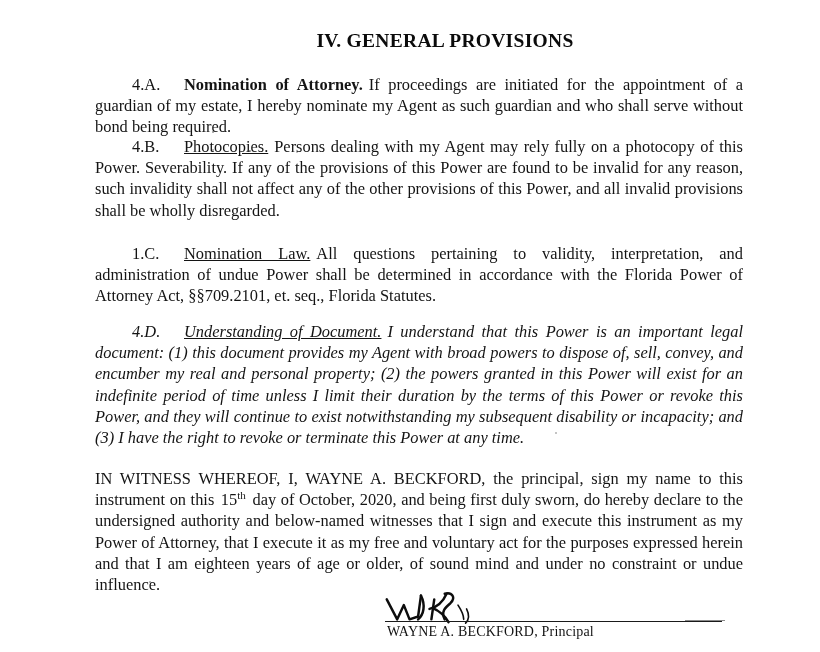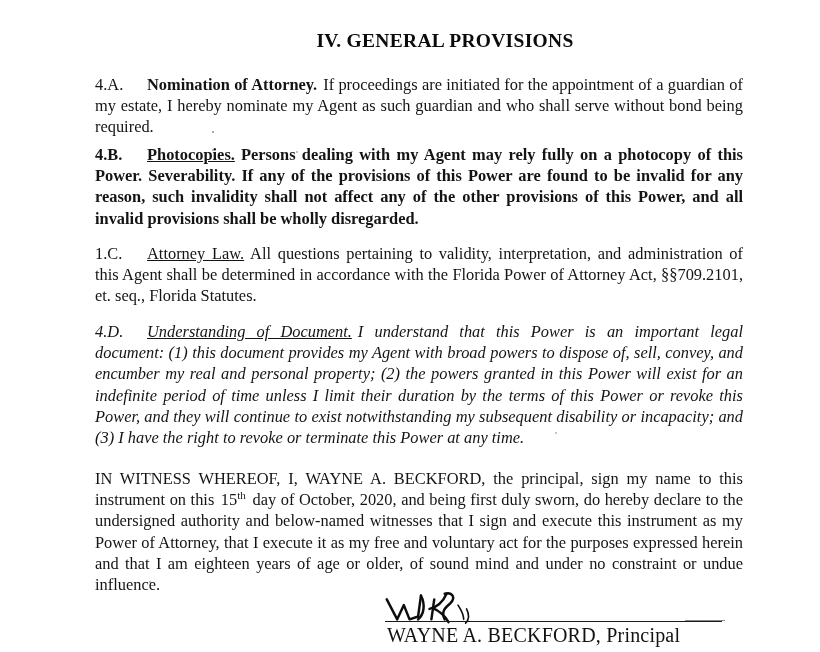--- a/index.html
+++ b/index.html
@@ -32,28 +32,29 @@
     position: absolute;
     left: 95px;
     width: 648px;
     text-align: justify;
     text-justify: inter-word;
     font-size: 16.4px;
     line-height: 21.2px;
     color: #141414;
   }
   .p-4a { top: 74px; }
-  .p-4b { top: 144px; font-weight: bold; }
+  .p-4b { top: 136px; }
   .p-4c { top: 243px; }
   .p-4d { top: 321px; font-style: italic; }
   .p-witness { top: 468px; }
 
   .clause-num {
     display: inline-block;
     min-width: 52px;
+    margin-left: 37px;
   }
   .clause-head-bold {
     font-weight: bold;
   }
   .clause-head-underline {
     text-decoration: underline;
   }
   .gap-after-head {
     display: inline-block;
     width: 6px;
@@ -96,21 +97,21 @@
     left: 300px;
     top: 32px;
     width: 40px;
     height: 0;
     border-top: 1.2px solid #8a8a8a;
   }
   .sig-name {
     position: absolute;
     left: 2px;
     top: 36px;
-    font-size: 20px;
+    font-size: 14px;
     letter-spacing: 0.2px;
     white-space: nowrap;
     color: #121212;
   }
 
   
   .speckle {
     position: absolute;
     background: #3a3a3a;
     border-radius: 50%;
@@ -125,21 +126,21 @@
 
   <div class="body-block p-4a">
     <span class="clause-num">4.A.</span><span class="clause-head-bold">Nomination of Attorney.</span><span class="gap-after-head"></span><span>If proceedings are initiated for the appointment of a guardian of my estate, I hereby nominate my Agent as such guardian and who shall serve without bond being required.</span>
   </div>
 
   <div class="body-block p-4b">
     <span class="clause-num">4.B.</span><span class="clause-head-underline">Photocopies.</span><span class="gap-after-head"></span><span>Persons dealing with my Agent may rely fully on a photocopy of this Power. Severability. If any of the provisions of this Power are found to be invalid for any reason, such invalidity shall not affect any of the other provisions of this Power, and all invalid provisions shall be wholly disregarded.</span>
   </div>
 
   <div class="body-block p-4c">
-    <span class="clause-num">1.C.</span><span class="clause-head-underline">Attorney Law.</span><span class="gap-after-head"></span><span>All questions pertaining to validity, interpretation, and administration of this Agent shall be determined in accordance with the Florida Power of Attorney Act, §§709.2101, et. seq., Florida Statutes.</span>
+    <span class="clause-num">1.C.</span><span class="clause-head-underline">Nomination Law.</span><span class="gap-after-head"></span><span>All questions pertaining to validity, interpretation, and administration of undue Power shall be determined in accordance with the Florida Power of Attorney Act, §§709.2101, et. seq., Florida Statutes.</span>
   </div>
 
   <div class="body-block p-4d">
     <span class="clause-num">4.D.</span><span class="clause-head-underline">Understanding of Document.</span><span class="gap-after-head"></span><span>I understand that this Power is an important legal document: (1) this document provides my Agent with broad powers to dispose of, sell, convey, and encumber my real and personal property; (2) the powers granted in this Power will exist for an indefinite period of time unless I limit their duration by the terms of this Power or revoke this Power, and they will continue to exist notwithstanding my subsequent disability or incapacity; and (3) I have the right to revoke or terminate this Power at any time.</span>
   </div>
 
   <div class="body-block p-witness">
     <span>IN WITNESS WHEREOF, I, WAYNE A. BECKFORD, the principal, sign my name to this instrument on this</span>
     <span class="date-blank"><span>15</span><sup>th</sup></span>
     <span>day of October, 2020, and being first duly sworn, do hereby declare to the undersigned authority and below-named witnesses that I sign and execute this instrument as my Power of Attorney, that I execute it as my free and voluntary act for the purposes expressed herein and that I am eighteen years of age or older, of sound mind and under no constraint or undue influence.</span>

